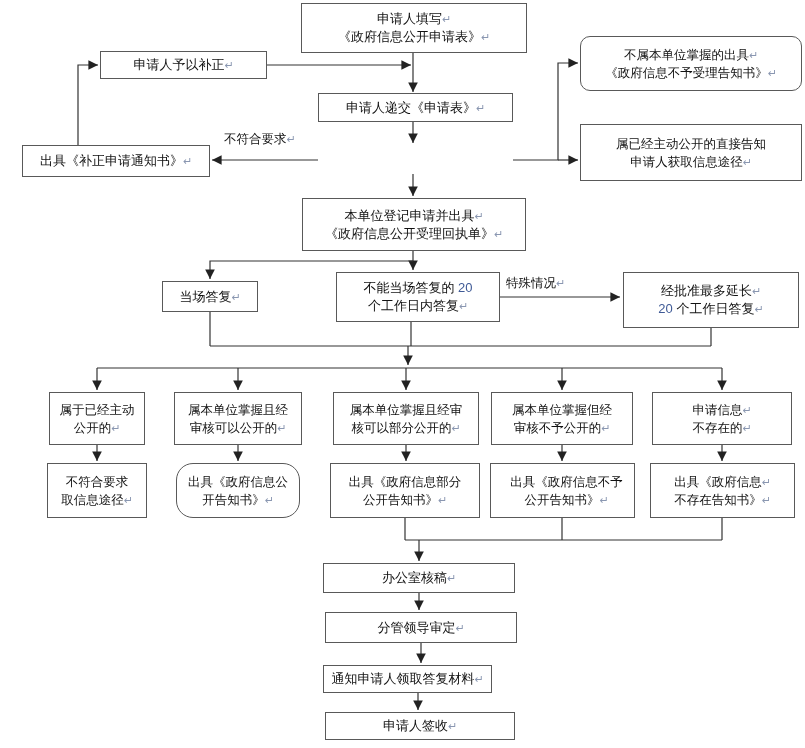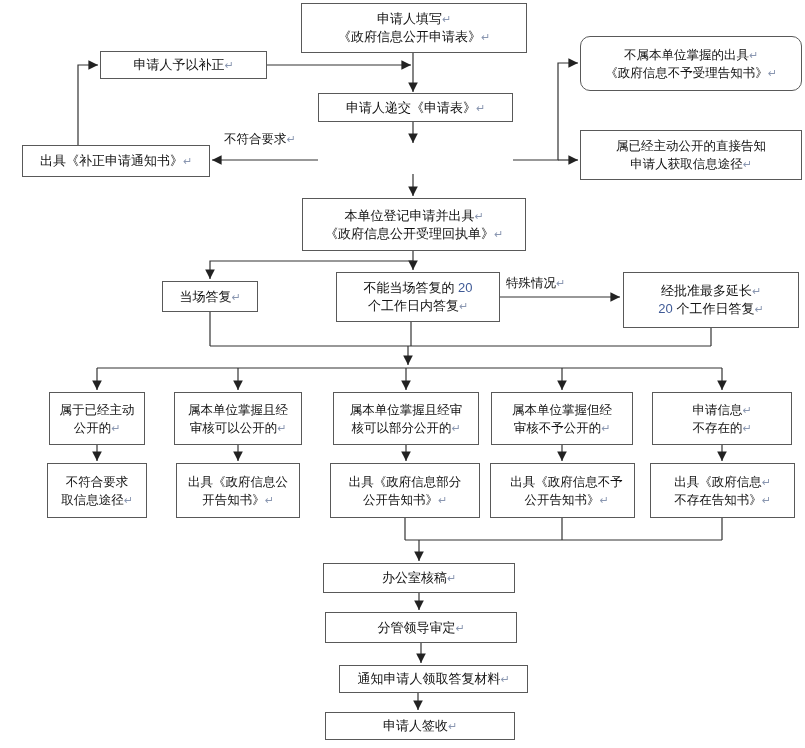--- a/index.html
+++ b/index.html
@@ -84,21 +84,21 @@
 
   <div class="node" style="left:318px;top:93px;width:195px;height:29px;">
     <div class="line">申请人递交《申请表》<span class="pmark">↵</span></div>
   </div>
 
 
   <div class="node" style="left:22px;top:145px;width:188px;height:32px;">
     <div class="line">出具《补正申请通知书》<span class="pmark">↵</span></div>
   </div>
 
-  <div class="node small" style="left:580px;top:130px;width:222px;height:50px;">
+  <div class="node small" style="left:580px;top:124px;width:222px;height:57px;">
     <div class="line">属已经主动公开的直接告知</div>
     <div class="line">申请人获取信息途径<span class="pmark">↵</span></div>
   </div>
 
   <div class="node" style="left:302px;top:198px;width:224px;height:53px;">
     <div class="line">本单位登记申请并出具<span class="pmark">↵</span></div>
     <div class="line">《政府信息公开受理回执单》<span class="pmark">↵</span></div>
   </div>
 
   <div class="node" style="left:162px;top:281px;width:96px;height:31px;">
@@ -138,21 +138,21 @@
   <div class="node small" style="left:652px;top:392px;width:140px;height:53px;">
     <div class="line">申请信息<span class="pmark">↵</span></div>
     <div class="line">不存在的<span class="pmark">↵</span></div>
   </div>
 
   <div class="node small" style="left:47px;top:463px;width:100px;height:55px;">
     <div class="line">不符合要求</div>
     <div class="line">取信息途径<span class="pmark">↵</span></div>
   </div>
 
-  <div class="node small" style="left:176px;top:463px;width:124px;height:55px;">
+  <div class="node small" style="left:176px;top:463px;width:124px;height:55px;border-radius:17px;">
     <div class="line">出具《政府信息公</div>
     <div class="line">开告知书》<span class="pmark">↵</span></div>
   </div>
 
   <div class="node small" style="left:330px;top:463px;width:150px;height:55px;">
     <div class="line">出具《政府信息部分</div>
     <div class="line">公开告知书》<span class="pmark">↵</span></div>
   </div>
 
   <div class="node small" style="left:490px;top:463px;width:145px;height:55px;padding-left:8px;">
@@ -166,21 +166,21 @@
   </div>
 
   <div class="node" style="left:323px;top:563px;width:192px;height:30px;">
     <div class="line">办公室核稿<span class="pmark">↵</span></div>
   </div>
 
   <div class="node" style="left:325px;top:612px;width:192px;height:31px;">
     <div class="line">分管领导审定<span class="pmark">↵</span></div>
   </div>
 
-  <div class="node" style="left:323px;top:665px;width:189px;height:28px;margin-left:16px;">
+  <div class="node" style="left:323px;top:665px;width:169px;height:28px;">
     <div class="line">通知申请人领取答复材料<span class="pmark">↵</span></div>
   </div>
 
   <div class="node" style="left:325px;top:712px;width:190px;height:28px;">
     <div class="line">申请人签收<span class="pmark">↵</span></div>
   </div>
 
   <div class="edge-label line" style="left:224px;top:132px;">不符合要求<span class="pmark">↵</span></div>
   <div class="edge-label line" style="left:506px;top:276px;">特殊情况<span class="pmark">↵</span></div>
 

